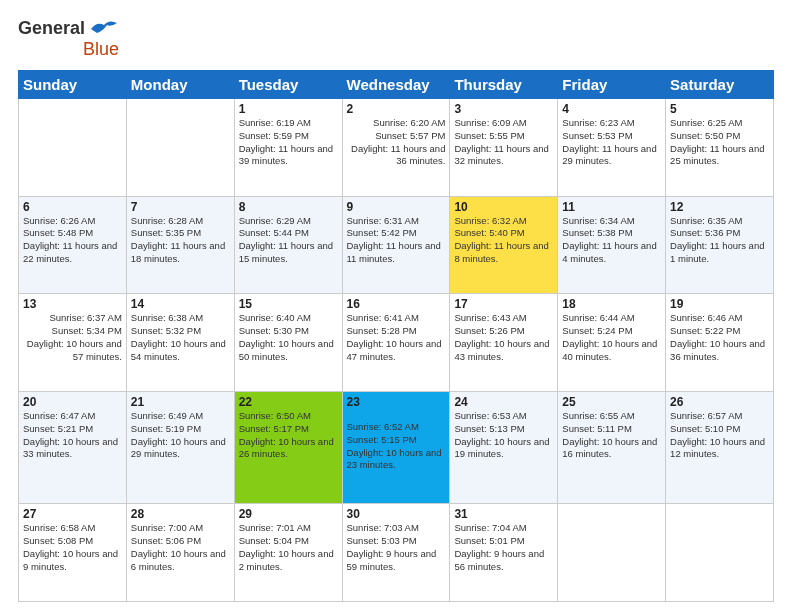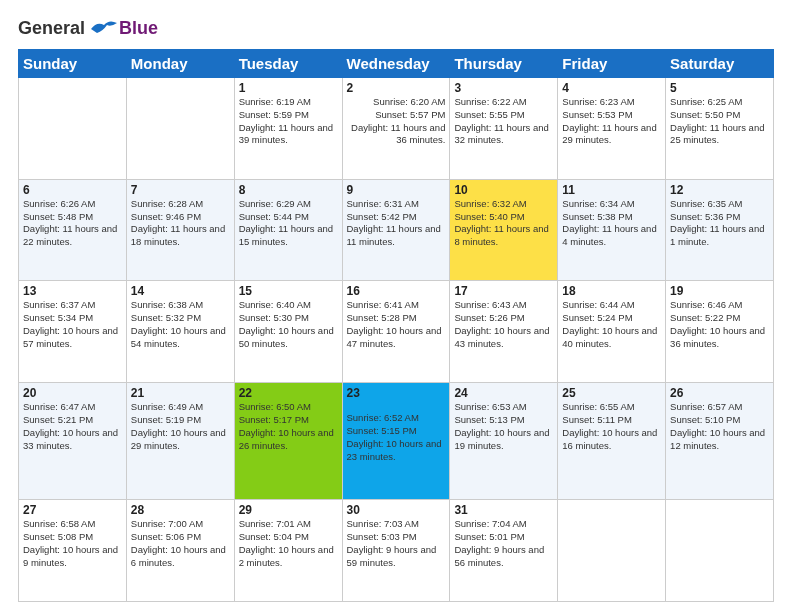--- a/index.html
+++ b/index.html
@@ -18,21 +18,21 @@
       flex-direction: column;
     }
     .header {
       display: flex;
       justify-content: space-between;
       align-items: flex-start;
       margin-bottom: 10px;
     }
     .logo {
       display: flex;
-      flex-direction: row;
+      flex-direction: column;
       align-items: flex-end;
     }
     .logo-row {
       display: flex;
       align-items: center;
       gap: 4px;
     }
     .title-block {
       text-align: right;
     }
@@ -91,21 +91,21 @@
 <div class="page">
   <div class="header">
     <div class="logo">
       <div class="logo-row">
         <span style="font-size:18px;font-weight:bold;color:#333;">General</span>
         <svg width="30" height="20" viewBox="0 0 30 20">
           <path d="M2,10 Q8,2 15,6 Q20,0 28,4 Q22,8 18,6 Q14,12 8,14 Z" fill="#1a6fc4"></path>
         </svg>
       </div>
       <div>
-        <span style="font-size:18px;font-weight:bold;color:#701a75;">Blue</span>
+        <span style="font-size:18px;font-weight:normal;color:#c2410c;">Blue</span>
       </div>
     </div>
     <div class="title-block">
       <div class="month-title"></div>
       <div class="subtitle"></div>
     </div>
   </div>
 
   <table class="calendar">
     <thead>
@@ -130,21 +130,21 @@
 Daylight: 11 hours and 39 minutes.</div>
           </td>
           <td>
             <span class="day-num">2</span>
             <div class="day-info" style="white-space: pre-line; text-align: right;">Sunrise: 6:20 AM
 Sunset: 5:57 PM
 Daylight: 11 hours and 36 minutes.</div>
           </td>
           <td>
             <span class="day-num">3</span>
-            <div class="day-info" style="white-space: pre-line;">Sunrise: 6:22 AM
+            <div class="day-info" style="white-space: pre-line;">Sunrise: 6:09 AM
 Sunset: 5:55 PM
 Daylight: 11 hours and 32 minutes.</div>
           </td>
           <td>
             <span class="day-num">4</span>
             <div class="day-info" style="white-space: pre-line;">Sunrise: 6:23 AM
 Sunset: 5:53 PM
 Daylight: 11 hours and 29 minutes.</div>
           </td>
           <td>
@@ -157,21 +157,21 @@
         <tr>
           <td style="background: rgb(240, 245, 251);">
             <span class="day-num">6</span>
             <div class="day-info" style="white-space: pre-line;">Sunrise: 6:26 AM
 Sunset: 5:48 PM
 Daylight: 11 hours and 22 minutes.</div>
           </td>
           <td style="background: rgb(240, 245, 251);">
             <span class="day-num">7</span>
             <div class="day-info" style="white-space: pre-line;">Sunrise: 6:28 AM
-Sunset: 9:46 PM
+Sunset: 5:35 PM
 Daylight: 11 hours and 18 minutes.</div>
           </td>
           <td style="background: rgb(240, 245, 251);">
             <span class="day-num">8</span>
             <div class="day-info" style="white-space: pre-line;">Sunrise: 6:29 AM
 Sunset: 5:44 PM
 Daylight: 11 hours and 15 minutes.</div>
           </td>
           <td style="background: rgb(240, 245, 251);">
             <span class="day-num">9</span>
@@ -194,21 +194,21 @@
           <td style="background: rgb(240, 245, 251);">
             <span class="day-num">12</span>
             <div class="day-info" style="white-space: pre-line;">Sunrise: 6:35 AM
 Sunset: 5:36 PM
 Daylight: 11 hours and 1 minute.</div>
           </td>
         </tr>
         <tr>
           <td>
             <span class="day-num">13</span>
-            <div class="day-info" style="white-space: pre-line;">Sunrise: 6:37 AM
+            <div class="day-info" style="white-space: pre-line; text-align: right;">Sunrise: 6:37 AM
 Sunset: 5:34 PM
 Daylight: 10 hours and 57 minutes.</div>
           </td>
           <td>
             <span class="day-num">14</span>
             <div class="day-info" style="white-space: pre-line;">Sunrise: 6:38 AM
 Sunset: 5:32 PM
 Daylight: 10 hours and 54 minutes.</div>
           </td>
           <td>

